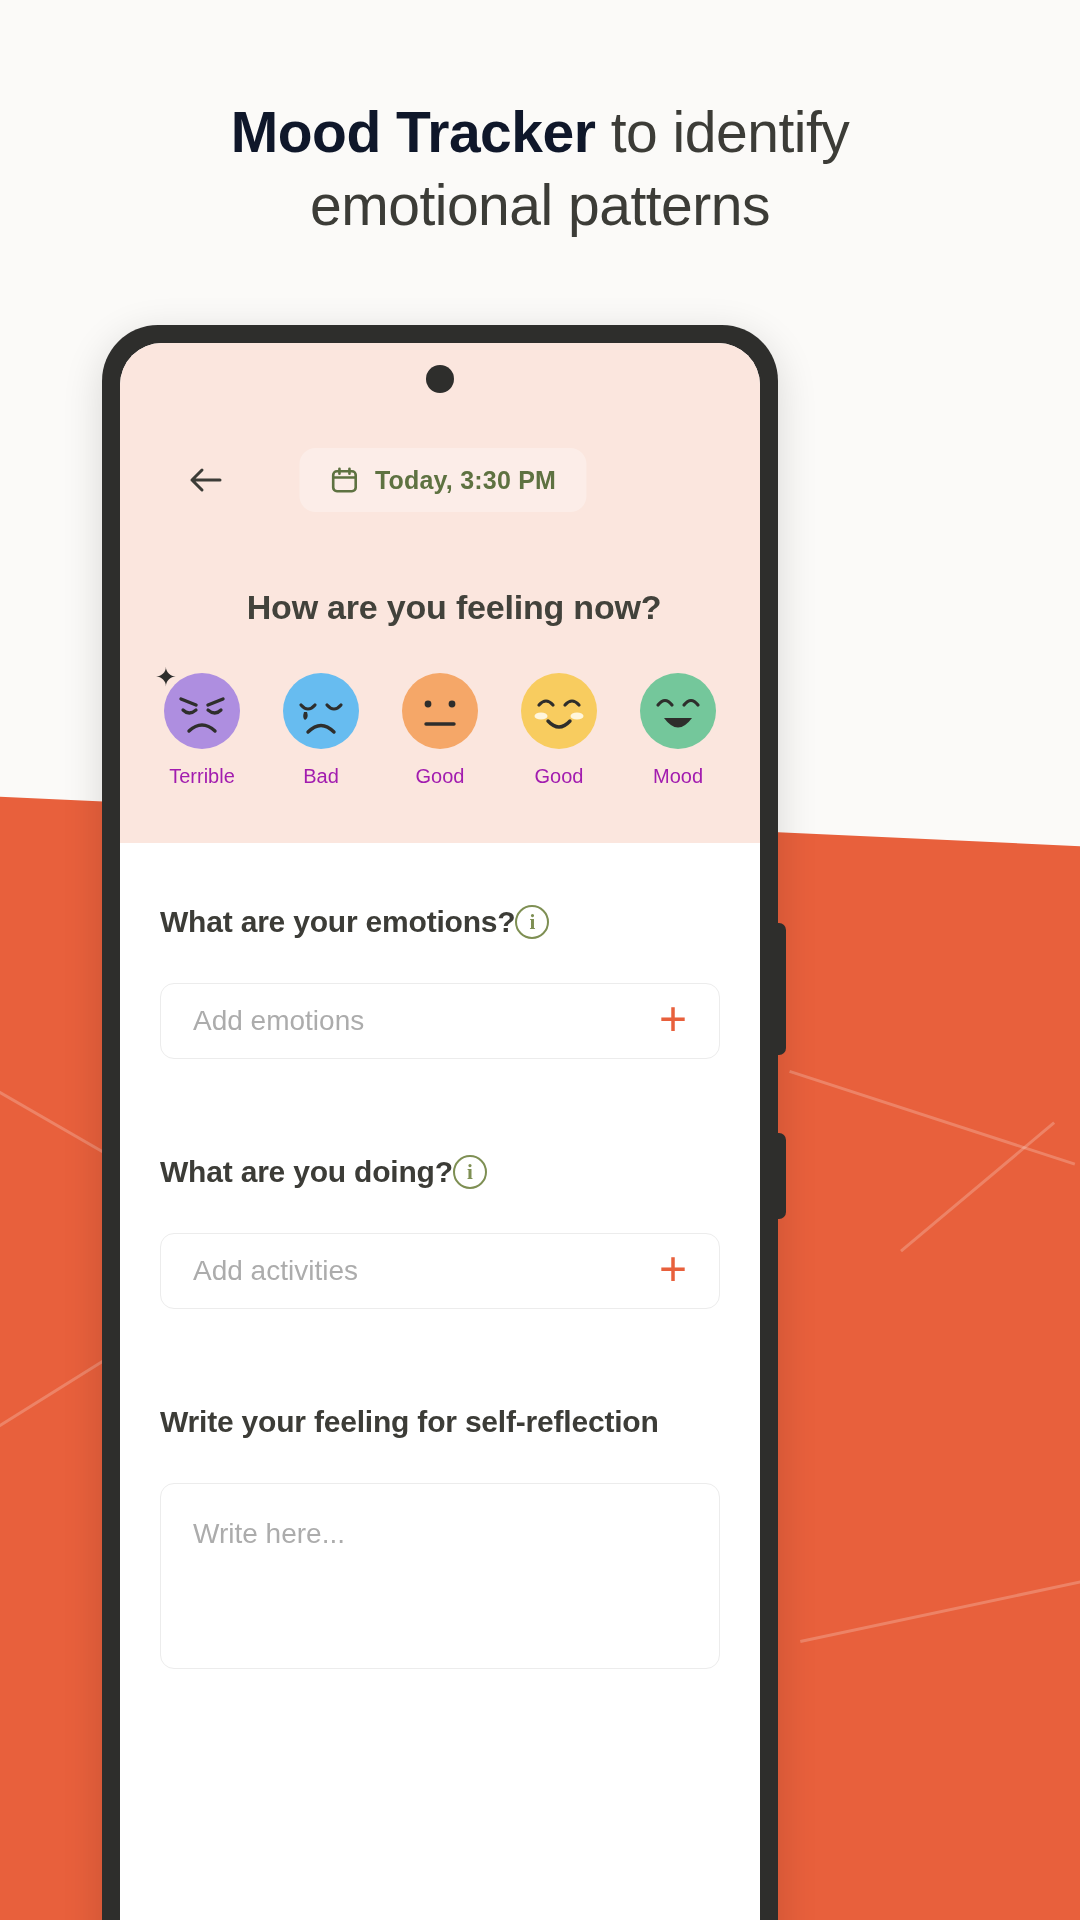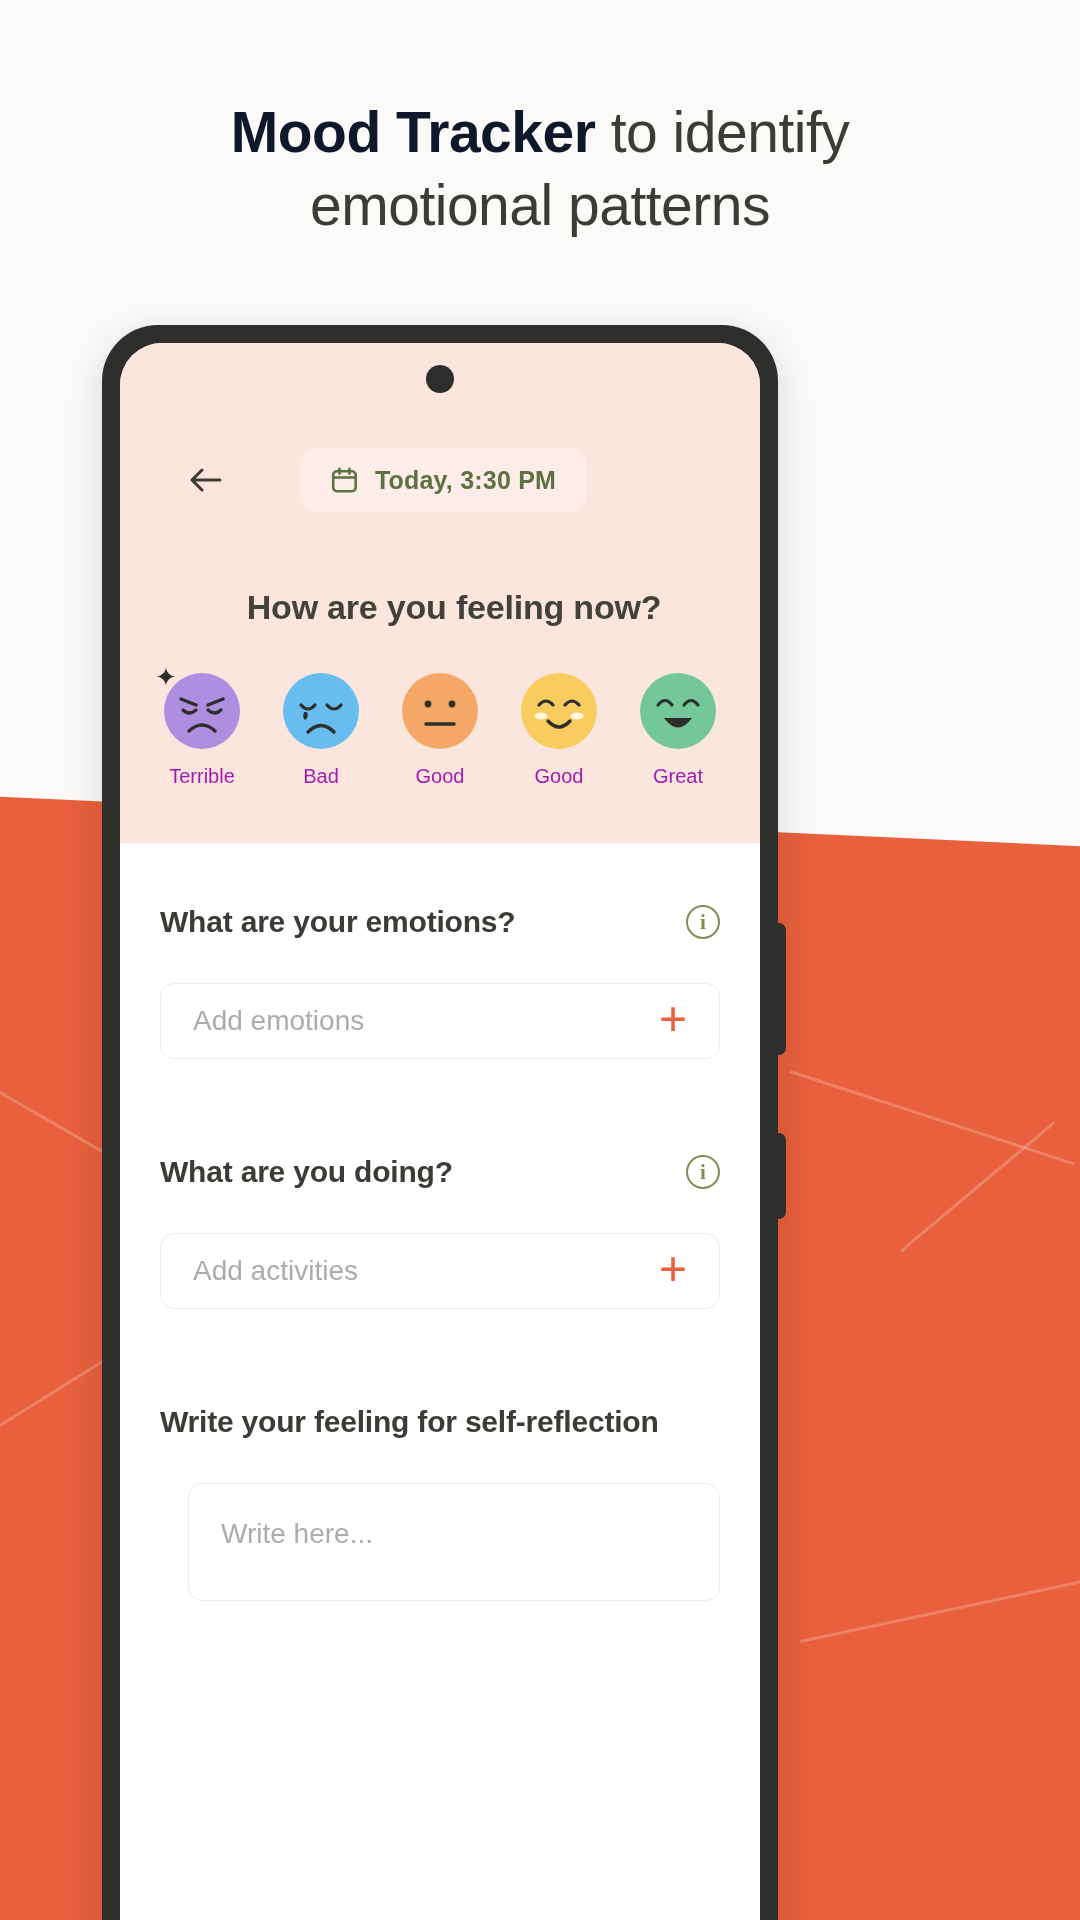--- a/index.html
+++ b/index.html
@@ -160,21 +160,20 @@
     font-size:26px;
     line-height:1;
     color:#2E2E2C;
   }
 
   
   .body-area { padding:0 40px; background:#fff; }
   .sec-head {
     display:flex;
     align-items:center;
-    justify-content:space-between;
     padding-top:62px;
   }
   .sec-title {
     font-size:30px;
     font-weight:700;
     color:#3C3C37;
     letter-spacing:-0.2px;
   }
   .info-icon {
     width:34px; height:34px;
@@ -201,21 +200,21 @@
     font-size:28px;
     color:#ACACAC;
   }
   .plus {
     color:#E8603C;
     font-size:48px;
     line-height:1;
     font-weight:300;
     margin-top:-4px;
   }
-  .tall-field { height:118px; align-items:flex-start; padding-top:34px;margin-left:28px; }
+  .tall-field { height:186px; align-items:flex-start; padding-top:34px; }
   .sec-gap { height:34px; }
 </style>
 </head>
 <body>
 
 <div class="bg-wrap">
   <div class="bg-orange"></div>
   <div class="bg-line" style="left:-10px;top:1085px;width:190px;height:3px;transform:rotate(30deg);"></div>
   <div class="bg-line" style="left:-10px;top:1430px;width:200px;height:3px;transform:rotate(-32deg);"></div>
   <div class="bg-line" style="left:790px;top:1070px;width:300px;height:3px;transform:rotate(18deg);"></div>
@@ -311,21 +310,21 @@
         </div>
 
         <div class="mood">
           <div class="face" style="background:#74C79B;">
             <svg width="76" height="76" viewBox="0 0 76 76" fill="none" style="position:absolute;left:0;top:0;">
               <path d="M18 32 Q25 23 32 32" stroke="#2E2E2C" stroke-width="3.2" stroke-linecap="round" fill="none"></path>
               <path d="M44 32 Q51 23 58 32" stroke="#2E2E2C" stroke-width="3.2" stroke-linecap="round" fill="none"></path>
               <path d="M24 45 Q38 64 52 45 Z" fill="#2E2E2C"></path>
             </svg>
           </div>
-          <div class="mood-label">Great</div>
+          <div class="mood-label">Mood</div>
         </div>
 
       </div>
     </div>
 
     <div class="body-area">
 
       <div class="sec-head">
         <div class="sec-title">What are your emotions?</div>
         <div class="info-icon">i</div>

